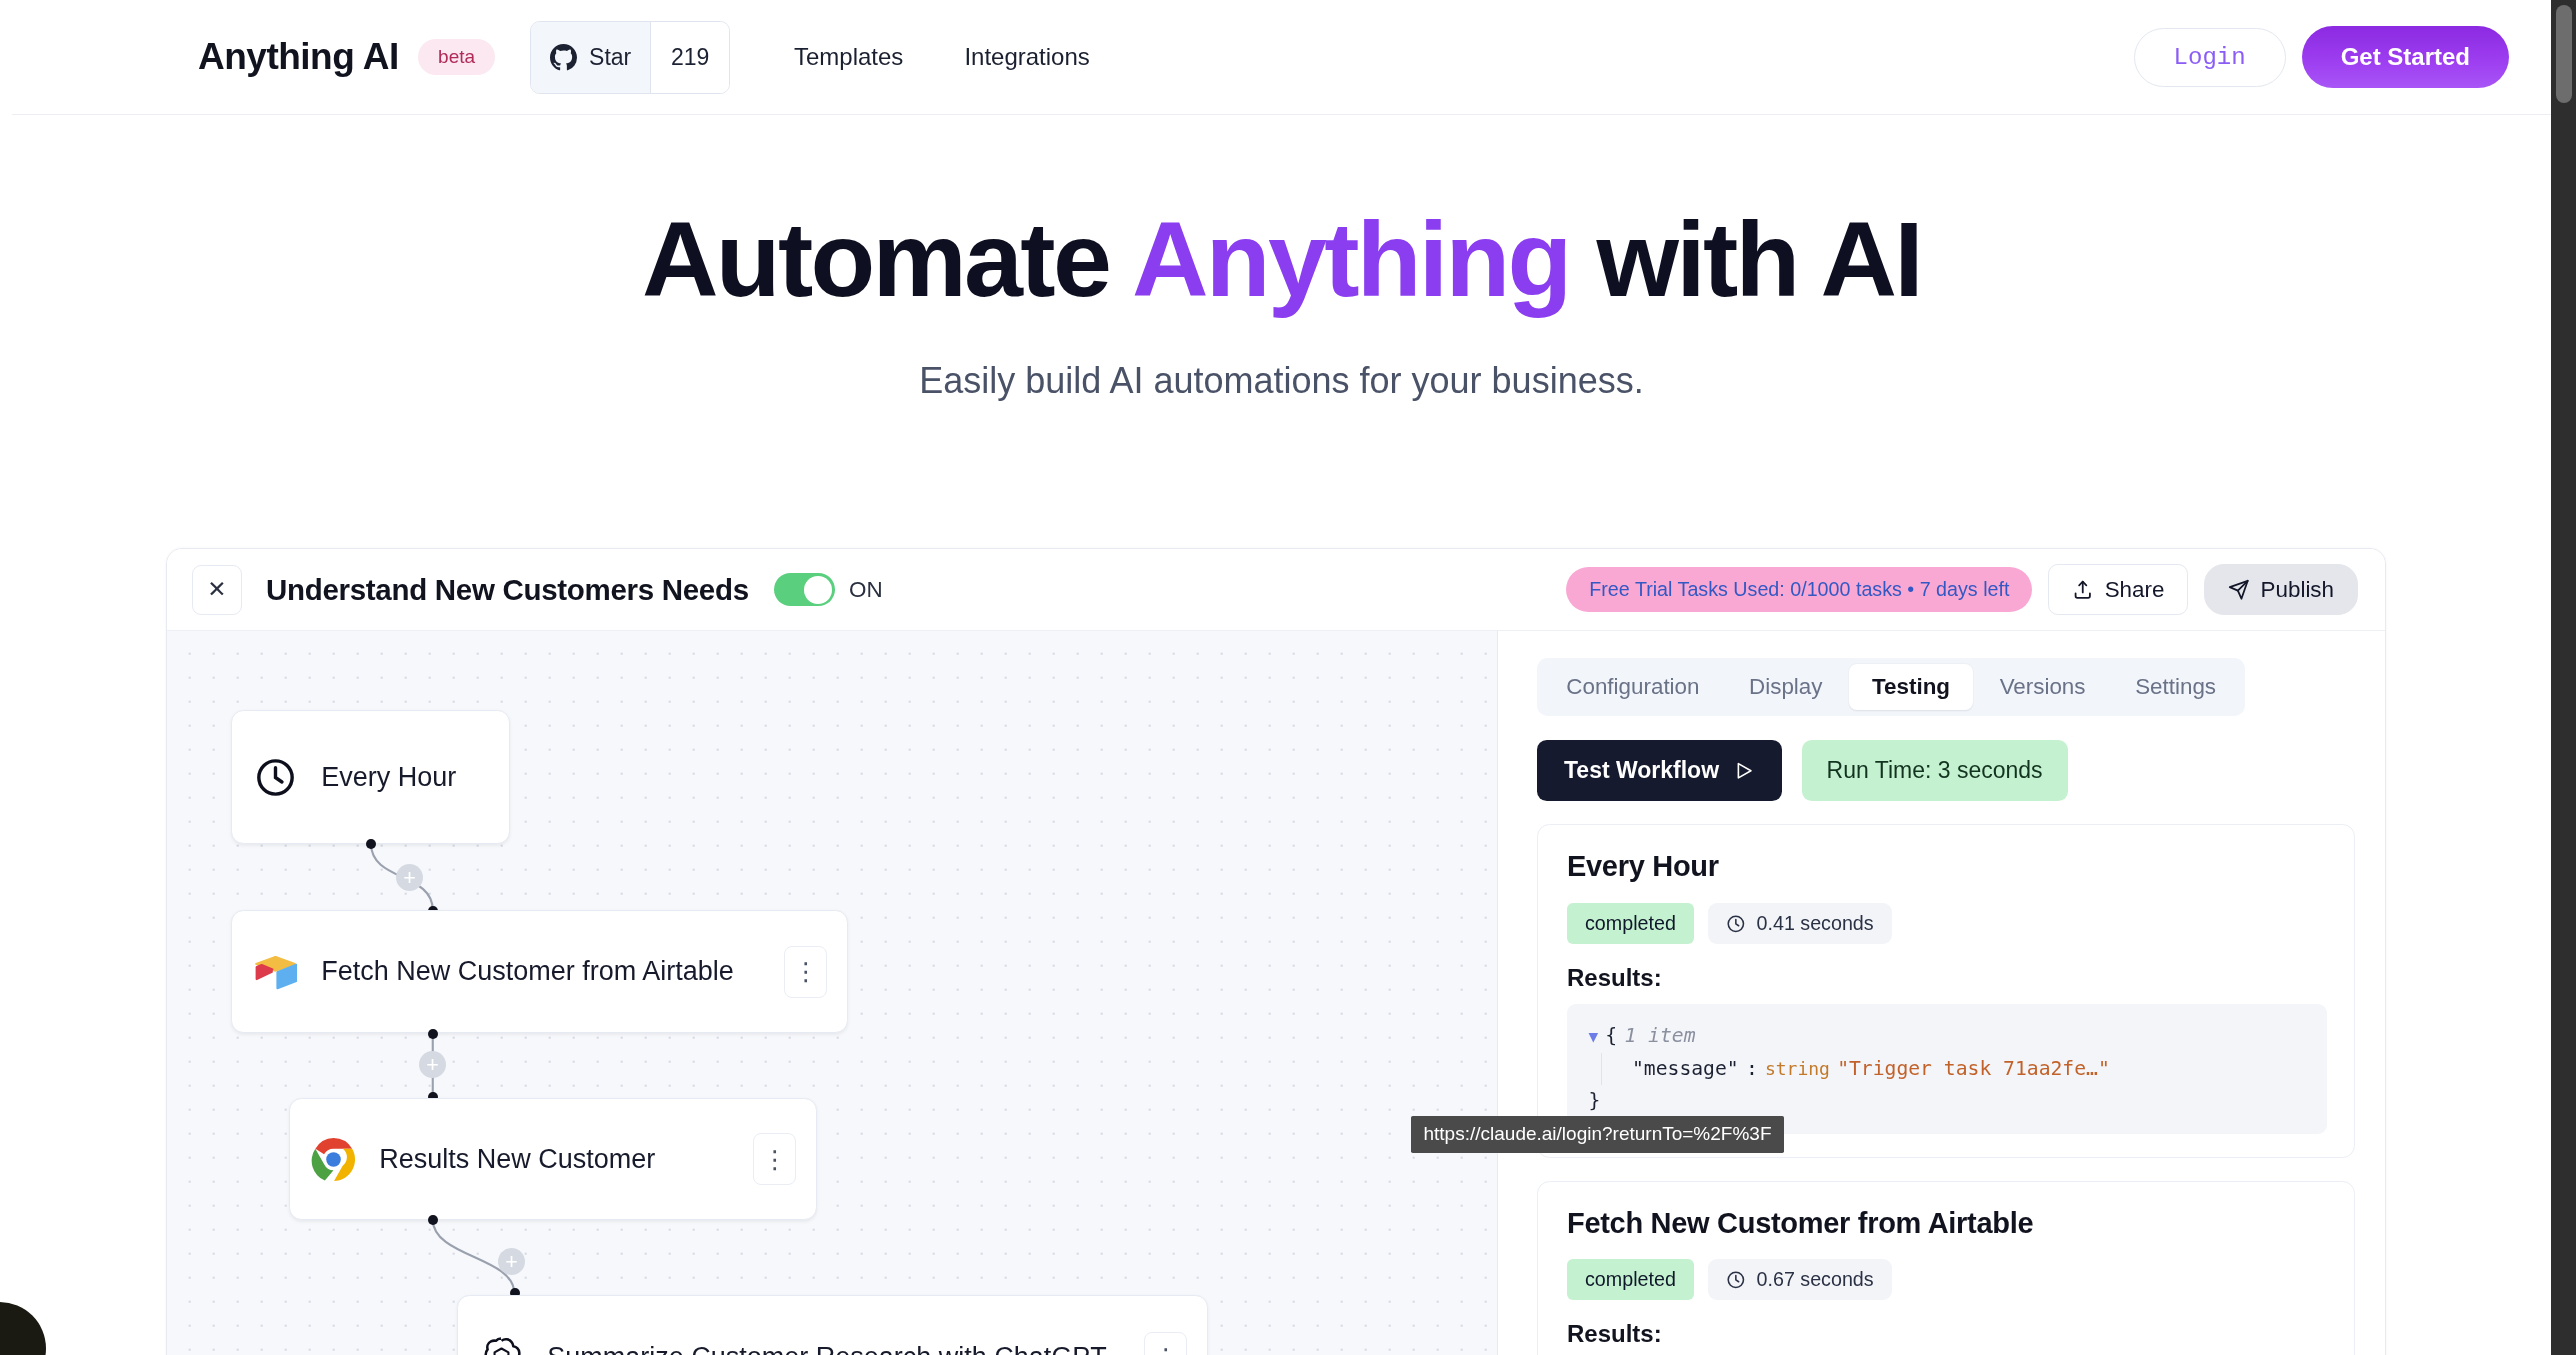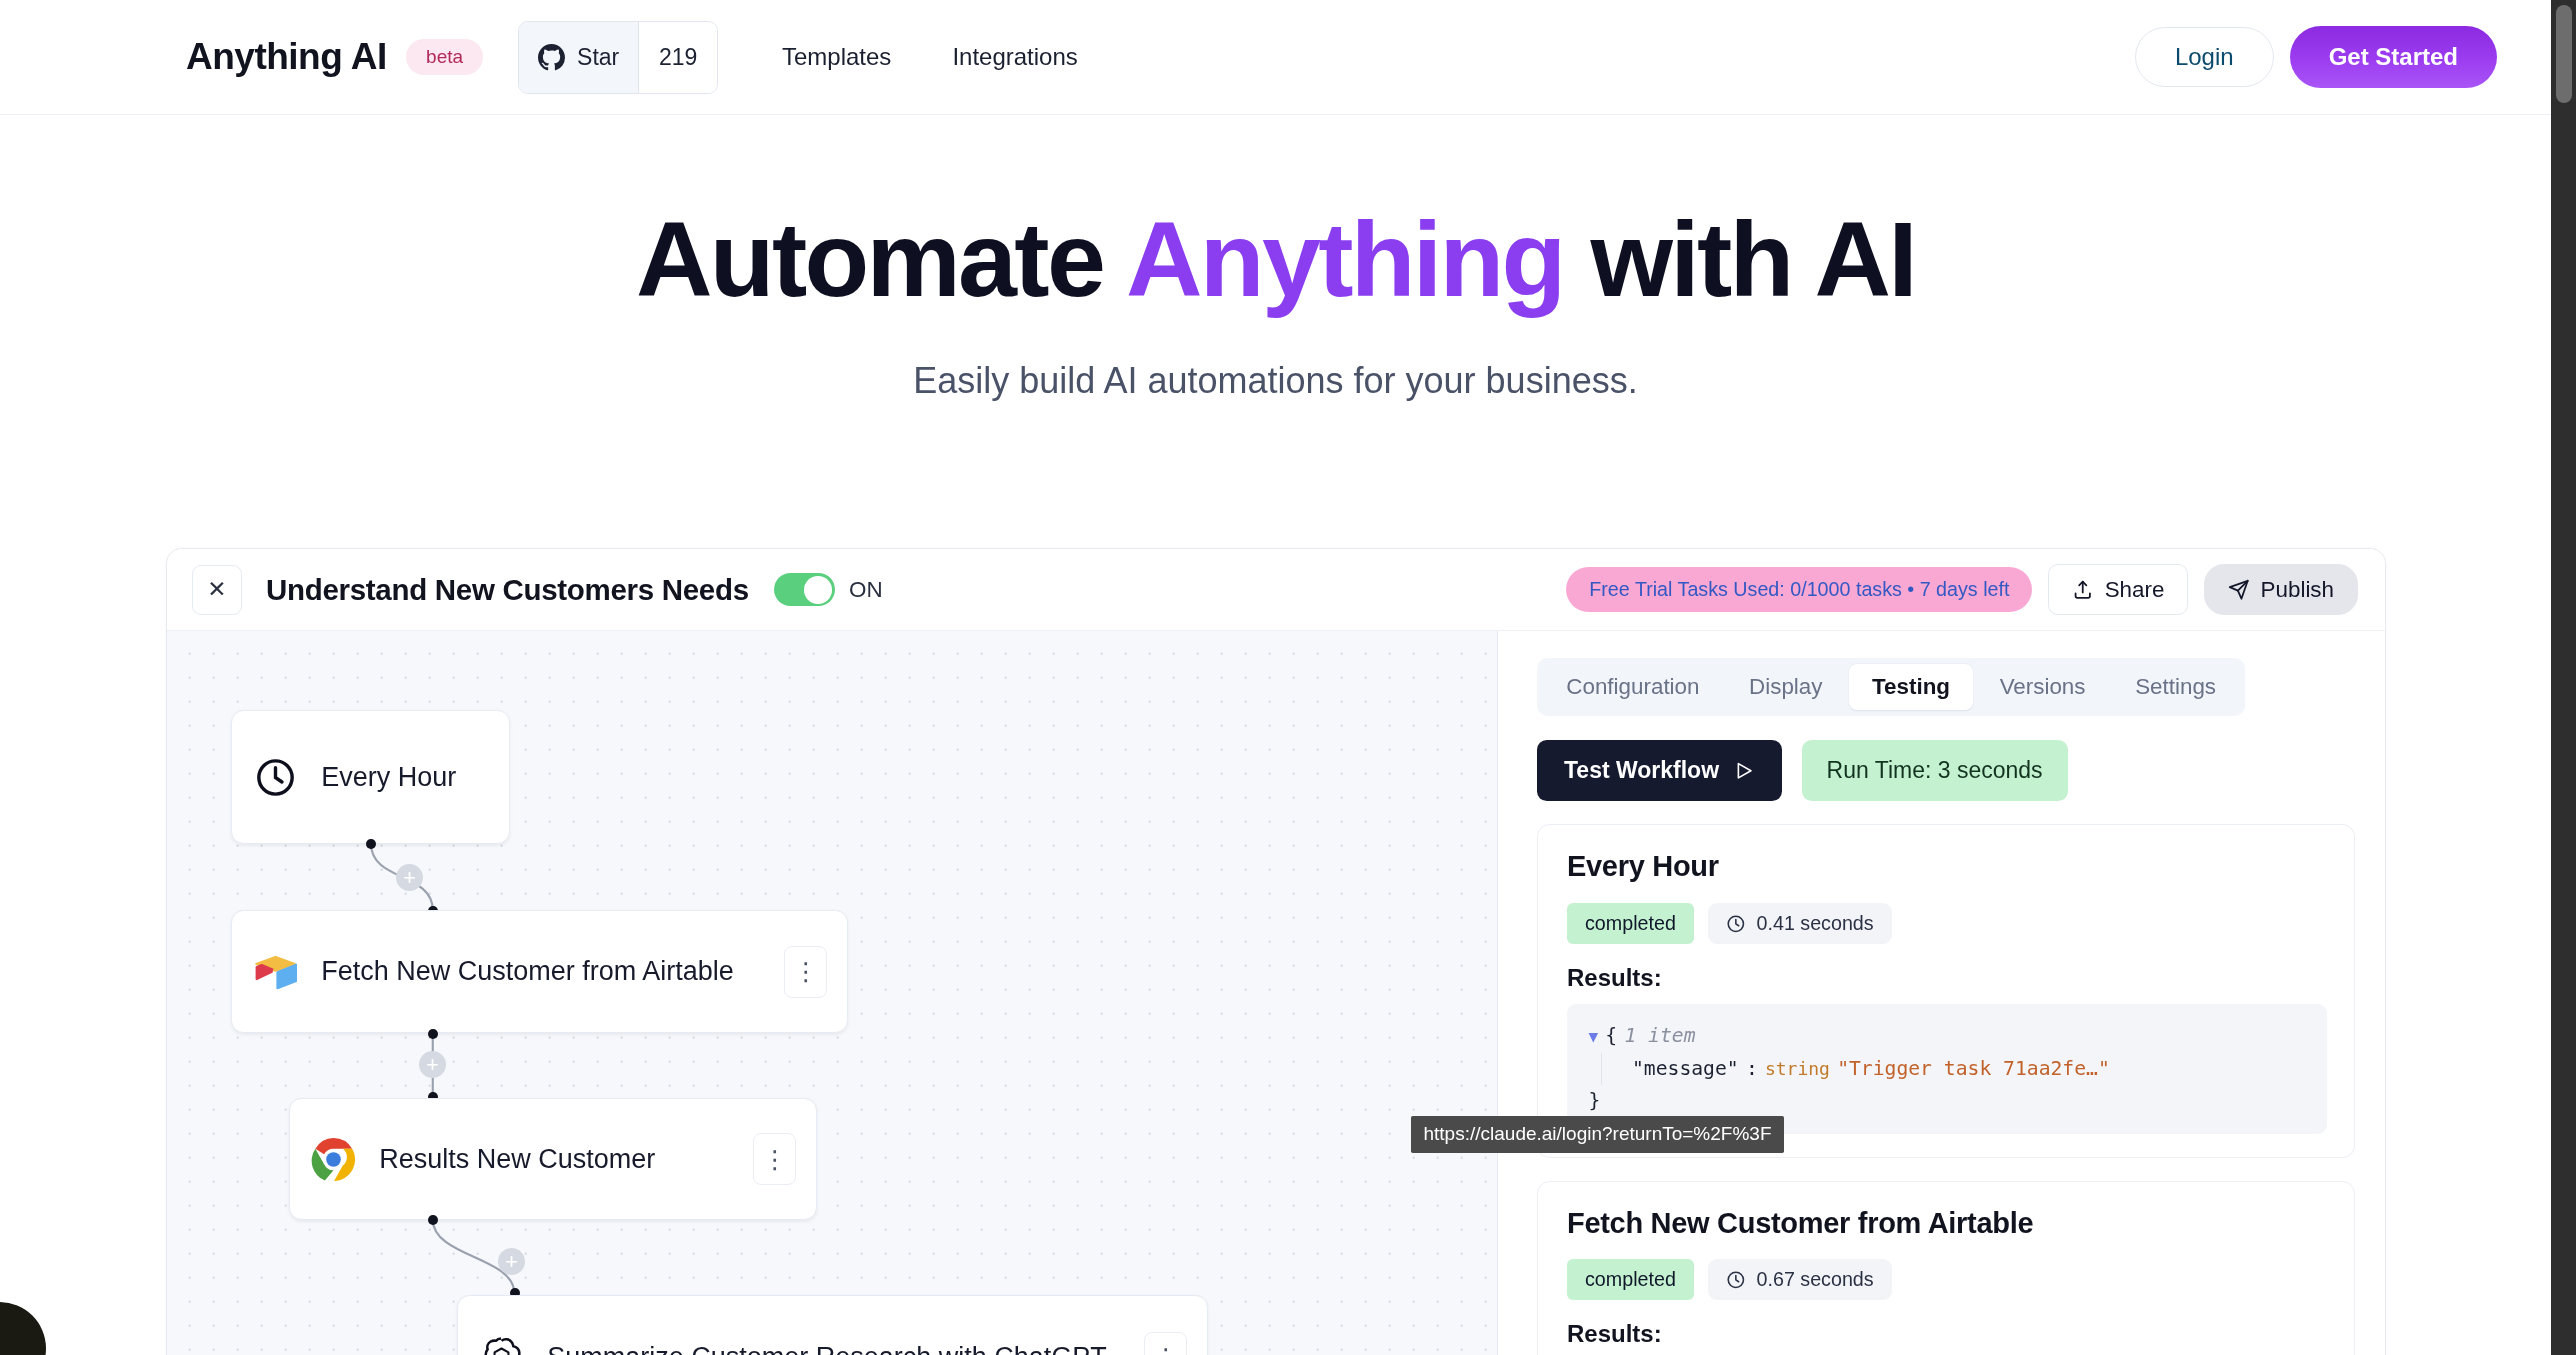--- a/index.html
+++ b/index.html
@@ -6,21 +6,21 @@
   html, body { width: 2576px; height: 1356px; overflow: hidden; }
   body {
     font-family: "Liberation Sans", sans-serif;
     background: #ffffff;
     color: #11131f;
     -webkit-font-smoothing: antialiased;
   }
 
   
   #page { position: relative; width: 2576px; height: 1356px; overflow: hidden; }
-  #viewport { position: absolute; inset: 0 25px 0 0; overflow: hidden; background: #fff; }
+  #viewport { position: absolute; inset: 0 25px 0 0; overflow: hidden; background: #fff; padding-left: 12px; }
 
   
   .header {
     height: 115px; width: 2551px;
     display: flex; align-items: center;
     border-bottom: 0.9px solid #eceef3;
     background: #fff;
     padding: 0 54px 0 186px;
     position: relative;
   }
@@ -42,22 +42,22 @@
     padding: 0 19px; background: #f3f6fb;
     border-right: 0.9px solid #dfe4ee;
   }
   .gh-left span { font-size: 23px; font-weight: 500; color: #1d2233; }
   .gh-count { display: flex; align-items: center; padding: 0 19.7px; font-size: 23px; font-weight: 500; color: #1d2233; background: #fff; }
   .nav-links { display: flex; gap: 61px; margin-left: 64px; }
   .nav-links a { font-size: 24px; color: #1b2030; text-decoration: none; font-weight: 400; }
   .header-right { margin-left: auto; display: flex; align-items: center; gap: 16px; }
   .btn-login {
     border: 0.9px solid #e3e7ef; border-radius: 894px;
-    padding: 15px 39px; font-size: 24px; color: #0c4a6e;
-    background: #fff; cursor: pointer; font-family: Liberation Sans, sans-serif;
+    padding: 15px 39px; font-size: 24px; color: #8b5cf6;
+    background: #fff; cursor: pointer; font-family: Liberation Mono, monospace;
   }
   .btn-getstarted {
     border: none; border-radius: 894px;
     padding: 17px 39px; font-size: 24px; font-weight: 700; color: #fff;
     background: linear-gradient(180deg, #8b2ae0 0%, #9d3df0 55%, #a855f7 100%);
     cursor: pointer; font-family: inherit;
   }
 
   
   .hero { text-align: center; padding-top: 89px; }

